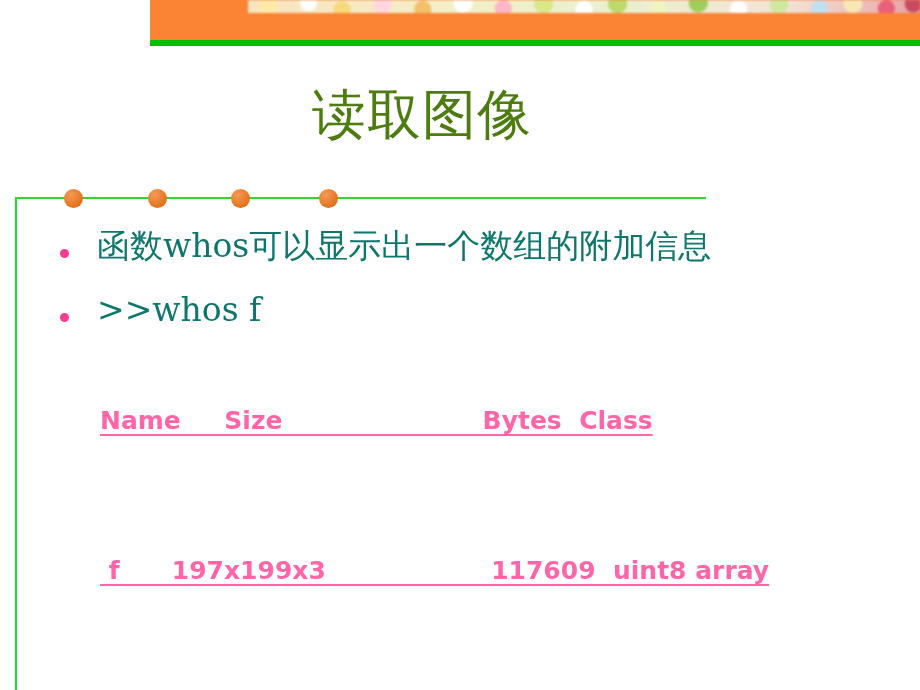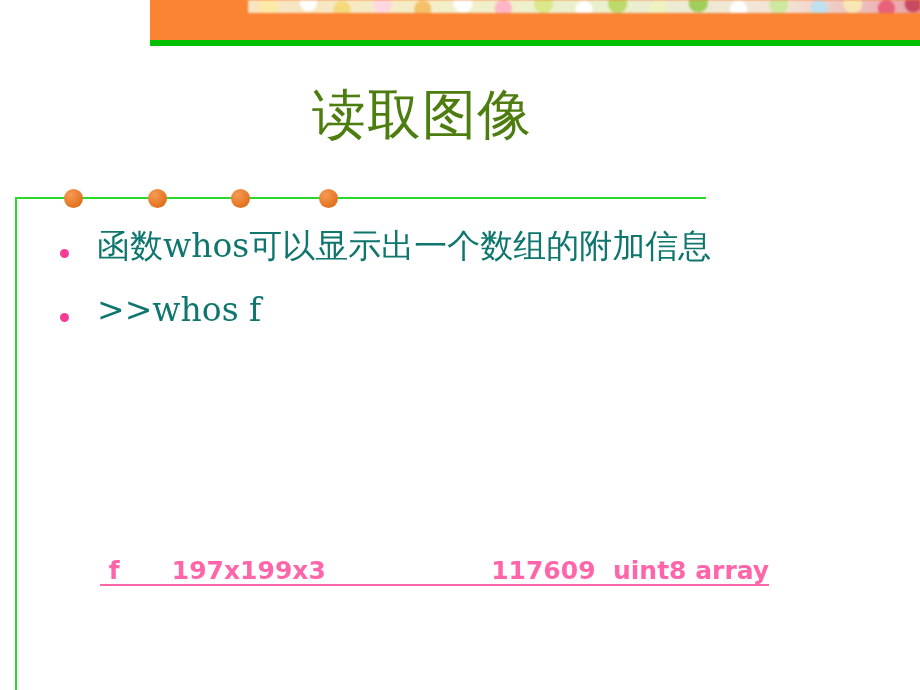--- a/index.html
+++ b/index.html
@@ -200,16 +200,17 @@
       <span class="bullet-marker"></span>
       <span class="bullet-text">函数whos可以显示出一个数组的附加信息</span>
     </div>
     <div class="bullet-row" id="bullet-2">
       <span class="bullet-marker"></span>
       <span class="bullet-text">&gt;&gt;whos  f</span>
     </div>
   </div>
 
   <div id="whos-output">
+    <span class="whos-line" id="whos-header">Name     Size                       Bytes  Class</span>
     <span class="whos-line" id="whos-row-1"> f      197x199x3                   117609  uint8 array</span>
   </div>
 
 </div>
 
 </body></html>

